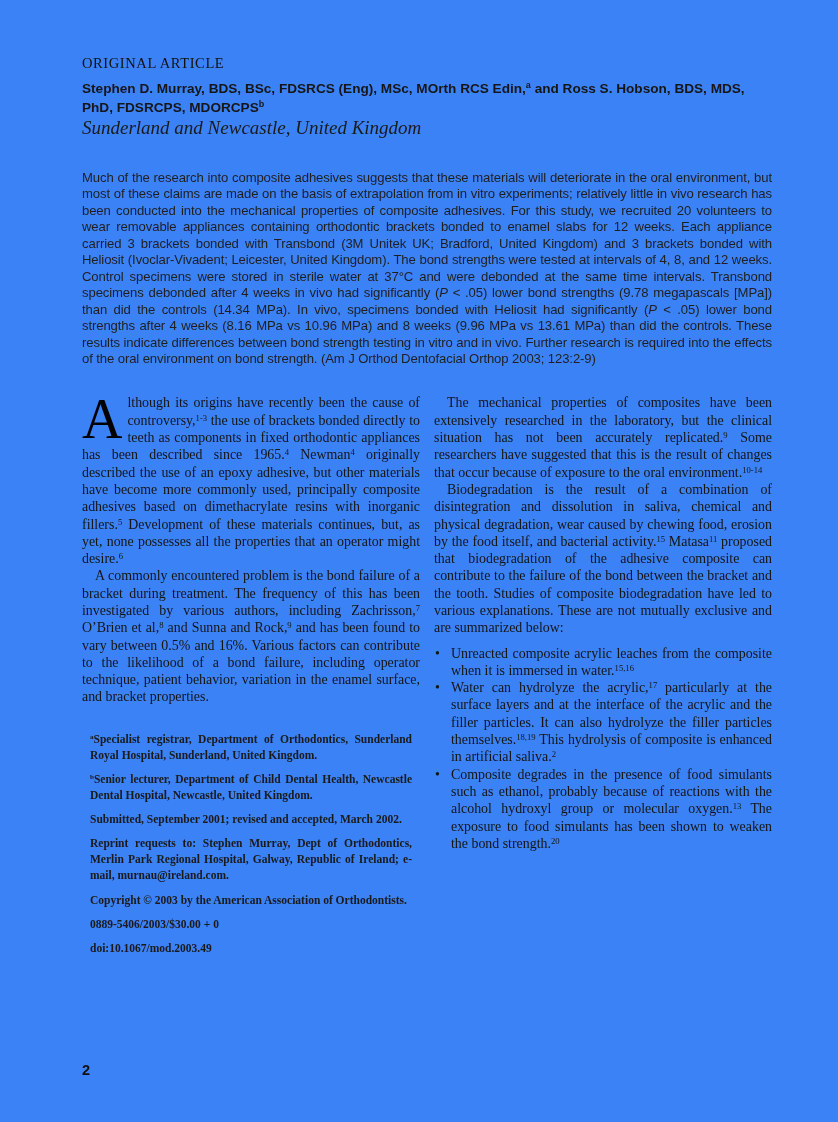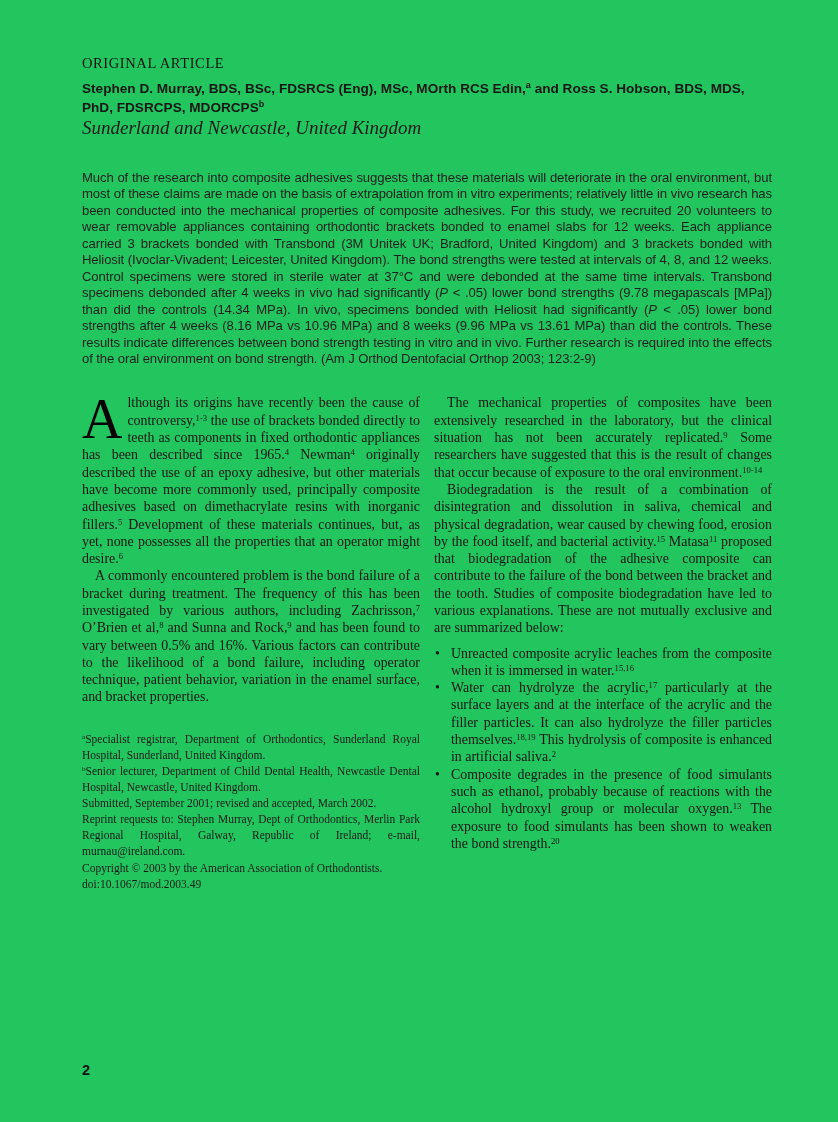--- a/index.html
+++ b/index.html
@@ -2,21 +2,21 @@
 <html><head>
 <meta charset="utf-8">
 <title>Journal Page</title>
 <style>
   html, body { margin: 0; padding: 0; background: #e8e8e8; }
   .page {
     position: relative;
     width: 838px;
     height: 1122px;
     margin: 0 auto;
-    background: #22c55e;
+    background: #3b82f6;
     color: #1c1c1c;
     box-sizing: border-box;
     padding: 54px 66px 0 82px;
     overflow: hidden;
     font-family: "Liberation Serif", serif;
   }
   .eyebrow {
     font-family: "Liberation Serif", serif;
     font-size: 14.5px;
     line-height: 18px;
@@ -95,21 +95,21 @@
     top: 0;
   }
   .footnotes {
     margin-top: 25px;
     font-size: 11.5px;
     line-height: 16.1px;
     text-align: justify;
     color: #1a1a1a;
     width: 338px;
   }
-  .footnotes .fn { margin: 0; }
+  .footnotes .fn { margin: 8px; font-weight: bold; }
   .page-number {
     position: absolute;
     left: 82px;
     top: 1062px;
     font-family: "Liberation Sans", sans-serif;
     font-weight: 700;
     font-size: 14.5px;
     color: #111;
   }
 </style>
@@ -132,20 +132,21 @@
     <div class="col bodytext">
       <p><span class="dropcap">A</span><span>lthough its origins have recently been the cause of controversy,<sup>1-3</sup> the use of brackets bonded directly to teeth as components in fixed orthodontic appliances has been described since 1965.<sup>4</sup> Newman<sup>4</sup> originally described the use of an epoxy adhesive, but other materials have become more commonly used, principally composite adhesives based on dimethacrylate resins with inorganic fillers.<sup>5</sup> Development of these materials continues, but, as yet, none possesses all the properties that an operator might desire.<sup>6</sup></span></p>
       <p class="indent">A commonly encountered problem is the bond failure of a bracket during treatment. The frequency of this has been investigated by various authors, including Zachrisson,<sup>7</sup> O’Brien et al,<sup>8</sup> and Sunna and Rock,<sup>9</sup> and has been found to vary between 0.5% and 16%. Various factors can contribute to the likelihood of a bond failure, including operator technique, patient behavior, variation in the enamel surface, and bracket properties.</p>
 
       <div class="footnotes">
         <p class="fn"><sup>a</sup>Specialist registrar, Department of Orthodontics, Sunderland Royal Hospital, Sunderland, United Kingdom.</p>
         <p class="fn"><sup>b</sup>Senior lecturer, Department of Child Dental Health, Newcastle Dental Hospital, Newcastle, United Kingdom.</p>
         <p class="fn">Submitted, September 2001; revised and accepted, March 2002.</p>
         <p class="fn">Reprint requests to: Stephen Murray, Dept of Orthodontics, Merlin Park Regional Hospital, Galway, Republic of Ireland; e-mail, murnau@ireland.com.</p>
         <p class="fn">Copyright © 2003 by the American Association of Orthodontists.</p>
+        <p class="fn">0889-5406/2003/$30.00 + 0</p>
         <p class="fn">doi:10.1067/mod.2003.49</p>
       </div>
     </div>
 
     <div class="col bodytext">
       <p class="indent">The mechanical properties of composites have been extensively researched in the laboratory, but the clinical situation has not been accurately replicated.<sup>9</sup> Some researchers have suggested that this is the result of changes that occur because of exposure to the oral environment.<sup>10-14</sup></p>
       <p class="indent">Biodegradation is the result of a combination of disintegration and dissolution in saliva, chemical and physical degradation, wear caused by chewing food, erosion by the food itself, and bacterial activity.<sup>15</sup> Matasa<sup>11</sup> proposed that biodegradation of the adhesive composite can contribute to the failure of the bond between the bracket and the tooth. Studies of composite biodegradation have led to various explanations. These are not mutually exclusive and are summarized below:</p>
 
       <div class="bullet-list">
         <p class="bullet-item"><span class="bullet-marker">•</span><span>Unreacted composite acrylic leaches from the composite when it is immersed in water.<sup>15,16</sup></span></p>

